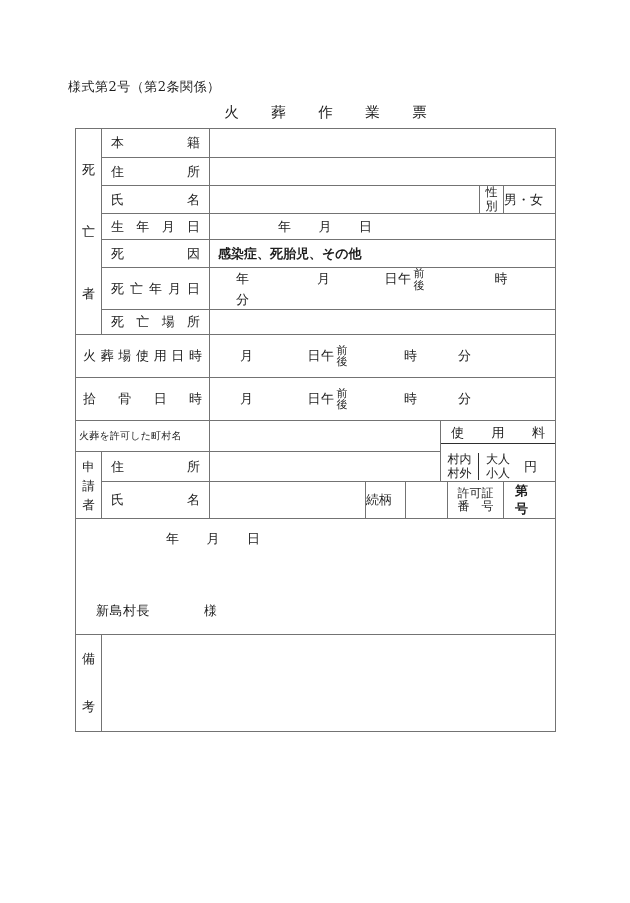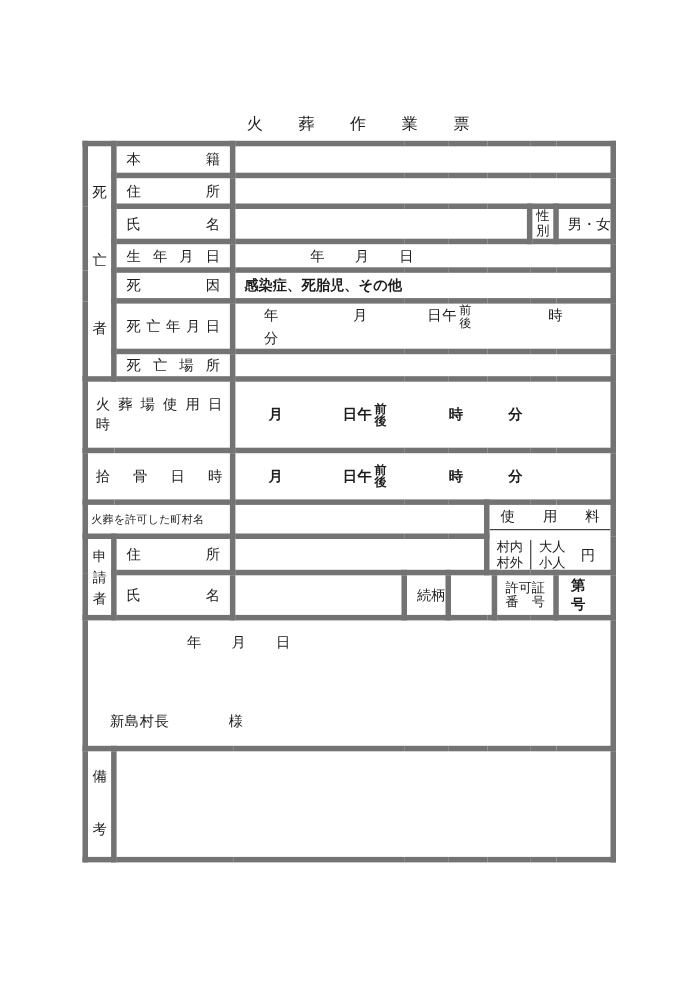--- a/index.html
+++ b/index.html
@@ -22,48 +22,48 @@
   .doc-title {
     position: absolute; left: 15px; top: 103px; width: 630px;
     text-align: center; font-size: 14.5px; letter-spacing: 9px;
   }
   table.form {
     position: absolute; left: 75px; top: 128px;
     width: 480px; border-collapse: collapse; table-layout: fixed;
     background: #ffffff;
   }
   td {
-    border: 5px solid #737373;
+    border: 1px solid #737373;
     font-size: 13px;
     vertical-align: middle;
     padding: 0;
     overflow: hidden;
   }
   
   .vlab { text-align: center; white-space: pre-line; }
   .vlab-deceased { line-height: 62px; }
   .vlab-applicant { line-height: 19px; font-size: 12.5px; }
   .vlab-remarks { line-height: 48px; }
   
   .jl { text-align: justify; text-align-last: justify; padding: 0 9px; }
   .jl-wide { text-align: justify; text-align-last: justify; padding: 12px 7px; }
   .muni-label { padding: 0 3px; font-size: 10px; letter-spacing: 0.2px; }
   
   .val { padding-left: 8px; font-weight: bold; }
-  .date-cell { padding-left: 30px; letter-spacing: 0.5px; font-weight: bold; }
+  .date-cell { padding-left: 30px; letter-spacing: 0.5px; }
   .date-cell-deep { padding-left: 26px; letter-spacing: 0.5px; }
   .birth-cell { padding-left: 68px; letter-spacing: 0.5px; }
   .ampm {
     display: inline-block; white-space: pre-line;
     font-size: 11px; line-height: 11.5px;
     vertical-align: middle; text-align: center;
     margin: 0 2px;
   }
   .stack { white-space: pre-line; text-align: center; font-size: 12px; line-height: 13.5px; }
-  .center { text-align: right; }
+  .center { text-align: left; }
   
   .fee-td { padding: 0; vertical-align: top; }
   .fee-head {
     height: 23px; line-height: 23px;
     border-bottom: 1px solid #2e2e2e;
     text-align: justify; text-align-last: justify; padding: 0 10px;
   }
   .fee-body { display: flex; height: 36px; align-items: flex-end; }
   .fee-zones {
     width: 38px; border-right: 1px solid #2e2e2e;
@@ -81,20 +81,21 @@
     justify-content: space-between; padding: 11px 0 13px;
   }
   .date-line { padding-left: 90px; letter-spacing: 0.5px; }
   .addressee-line { padding-left: 20px; letter-spacing: 0.5px; }
 </style>
 </head>
 <body>
 
 <div class="page">
 
+  <div class="form-no">様式第2号（第2条関係）</div>
   <div class="doc-title">火　葬　作　業　票</div>
 
   <table class="form">
     <colgroup>
       <col style="width:26px">
         <col style="width:108px">
         <col style="width:156px">
       <col style="width:40px">
         <col style="width:35px">
         <col style="width:7px">

